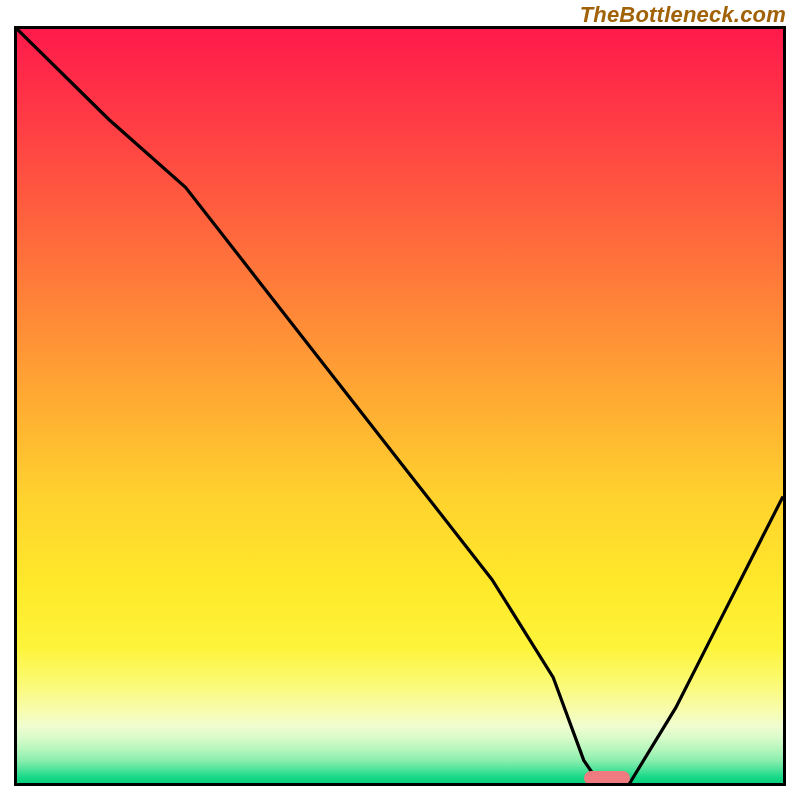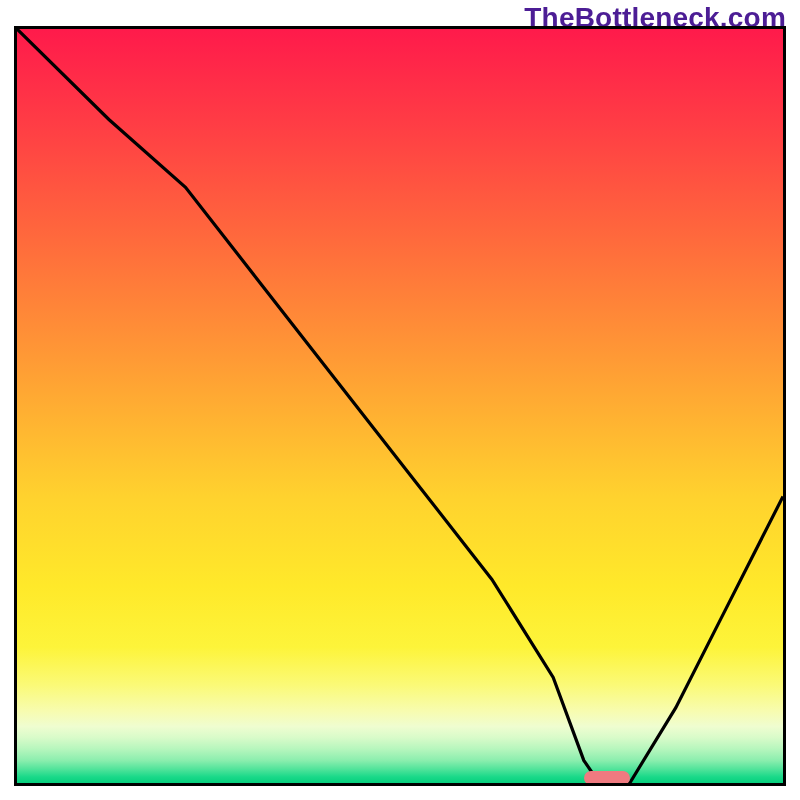--- a/index.html
+++ b/index.html
@@ -12,24 +12,25 @@
   }
   .frame {
     position: relative;
     width: 800px;
     height: 800px;
   }
   .watermark {
     position: absolute;
     top: 2px;
     right: 14px;
-    font-size: 28px;
+    font-size: 22px;
     font-weight: bold;
-    color: #4c1d95;
+    color: #a16207;
     letter-spacing: 0.2px;
+    font-style: italic;
   }
   .plot {
     position: absolute;
     left: 14px;
     top: 26px;
     width: 772px;
     height: 760px;
     border: 3px solid #000;
     box-sizing: border-box;
     overflow: hidden;

